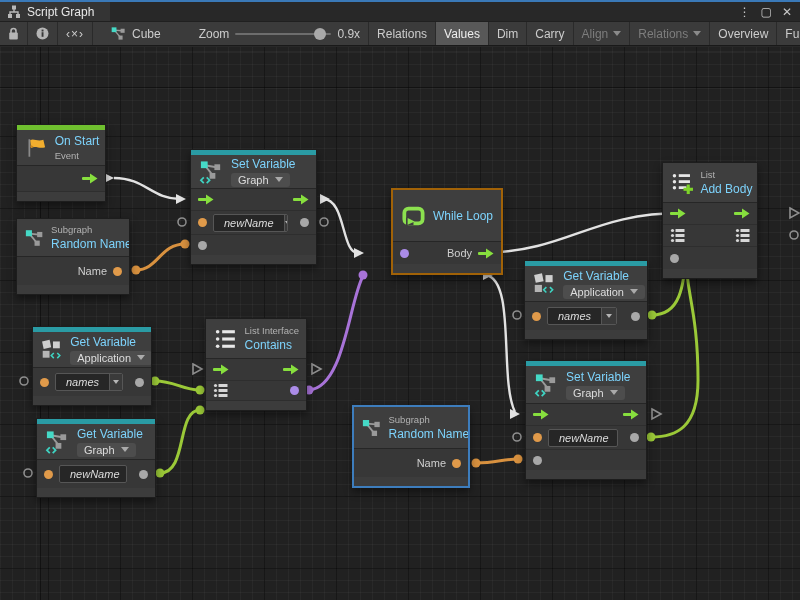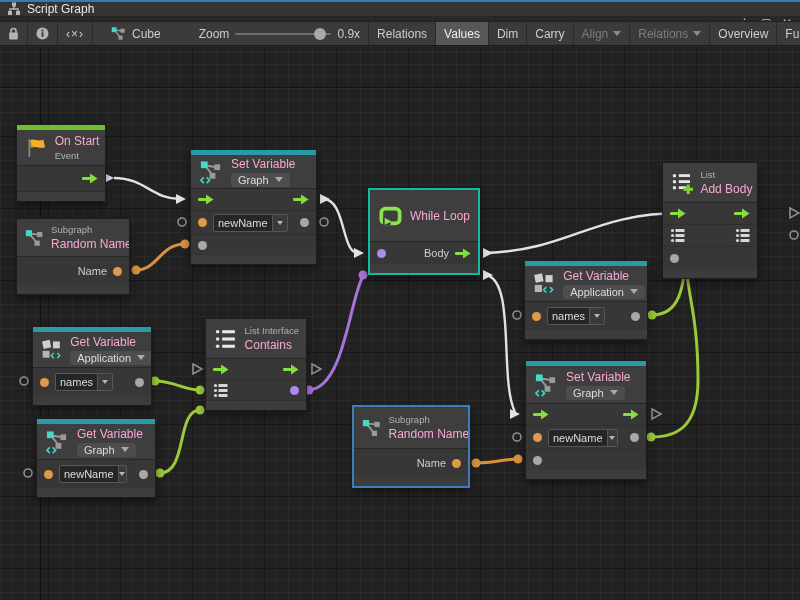--- a/index.html
+++ b/index.html
@@ -2,21 +2,21 @@
 <html><head>
 <meta charset="utf-8">
 <style>
   * { margin:0; padding:0; box-sizing:border-box; }
   html,body { width:800px; height:600px; overflow:hidden; background:#282828;
               font-family:"Liberation Sans", sans-serif; }
   .wrap { position:relative; width:800px; height:600px; }
 
   
   .titlebar { position:absolute; top:0; left:0; right:0; height:21px; background:#282828;
-              border-top:2px solid #3a79b8; display:flex; align-items:stretch;flex-direction:column; }
+              border-top:2px solid #3a79b8; display:flex; align-items:stretch; }
   .tab { display:flex; align-items:center; gap:6px; padding:0 16px 0 7px; background:#343434;
          color:#e8e8e8; font-size:12px; }
   .win-controls { margin-left:auto; display:flex; align-items:center; gap:10px; padding-right:8px;
                   color:#c8c8c8; font-size:12px; }
   .win-controls span { cursor:default; }
 
   
   .toolbar { position:absolute; top:21px; left:0; right:0; height:25px; background:#3b3b3b;
              border-top:1px solid #202020; border-bottom:1px solid #191919;
              display:flex; align-items:stretch; font-size:12px; color:#cccccc; }
@@ -46,47 +46,47 @@
   .wire-white  { fill:none; stroke:#e2e2e2; stroke-width:2.4; }
   .wire-green  { fill:none; stroke:#9bc938; stroke-width:3; }
   .wire-orange { fill:none; stroke:#d8913f; stroke-width:3; }
   .wire-purple { fill:none; stroke:#a873d8; stroke-width:3; }
   .arr-white { fill:#e2e2e2; }
   .hollow { fill:none; stroke:#909090; stroke-width:1.6; }
 
   
   .node { position:absolute; z-index:2; background:#373737; border:1px solid #1d1d1d;
           box-shadow:0 4px 8px rgba(0,0,0,.45); }
-  .node.sel-red  { border:2px solid #14b8a6; }
+  .node.sel-red  { border:2px solid #a16207;margin-left:23px; }
   .node.sel-blue { border:2px solid #3d7dbd; }
   .strip { height:5px; }
   .strip.teal  { background:#2a9ba4; }
   .strip.green { background:#6fc02f; }
   .nhead { background:#3e3e3e; display:flex; align-items:center; gap:7px; padding:4px 8px;
            border-bottom:1px solid #262626; overflow:hidden; }
   .nh-col { display:flex; flex-direction:column; gap:2px; min-width:0; }
-  .n-title { font-size:12px; color:#f9a8d4; white-space:nowrap; }
+  .n-title { font-size:12px; color:#7dd3fc; white-space:nowrap; }
   .n-small { font-size:9.5px; color:#b2b2b2; white-space:nowrap; }
   .pill { background:#4d4d4d; border-radius:3px; padding:1px 7px; font-size:11px; color:#dddddd;
           display:inline-flex; align-items:center; gap:6px; width:max-content; }
   .pill .cdown { width:0; height:0; border-left:4px solid transparent;
                  border-right:4px solid transparent; border-top:5px solid #aaaaaa; }
   .row { position:relative; display:flex; align-items:center; gap:6px; padding:0 7px;
          border-bottom:1px solid #2e2e2e; background:#373737; overflow:visible; }
   .footer { height:9px; background:#3c3c3c; }
   .dot { width:9px; height:9px; border-radius:50%; flex:0 0 auto; }
   .dot.orange { background:#e09a4a; }
   .dot.gray   { background:#a8a8a8; }
   .dot.purple { background:#ab8ce8; }
   .plabel { font-size:11px; color:#cfcfcf; white-space:nowrap; }
   .spacer { flex:1 1 auto; }
   .vdrop { display:inline-flex; align-items:stretch; height:18px; background:#262626;
            border:1px solid #565656; border-radius:2px; overflow:hidden; }
-  .vtext { display:flex; align-items:center; padding:0 4px; font-size:11px; color:#dddddd;
-           white-space:nowrap; }
+  .vtext { display:flex; align-items:center; padding:0 10px; font-size:11px; color:#dddddd;
+           white-space:nowrap;font-style:italic; }
   .vcaret { width:15px; background:#3a3a3a; border-left:1px solid #565656; display:flex;
             align-items:center; justify-content:center; }
   .vcaret .cdown { width:0; height:0; border-left:3.5px solid transparent;
                    border-right:3.5px solid transparent; border-top:4.5px solid #b5b5b5; }
   .flowarrow { flex:0 0 auto; display:block; }
 </style>
 </head>
 <body>
 
 <svg width="0" height="0" style="position:absolute">

